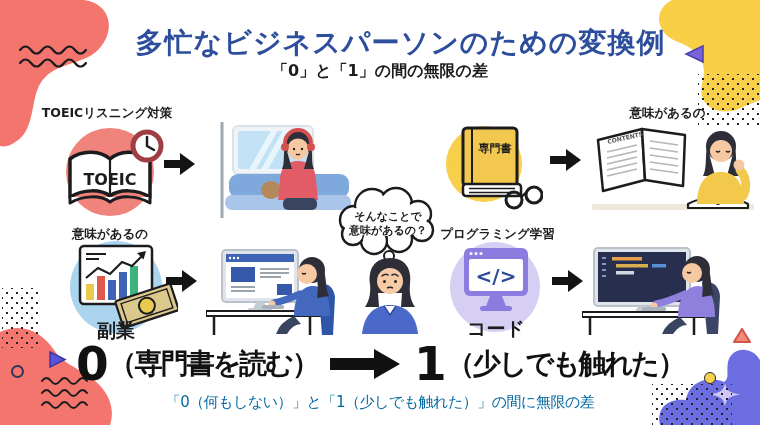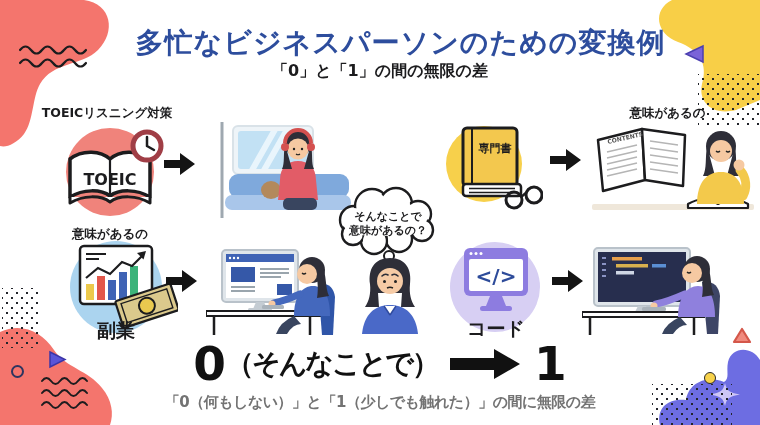--- a/index.html
+++ b/index.html
@@ -18,21 +18,21 @@
   .blob{z-index:0;}
   .deco{z-index:1;}
   .donut{width:9px;height:9px;border:2.5px solid #2d3560;border-radius:50%;z-index:1;}
   .ycircle{width:10px;height:10px;background:#f7d24b;border:1.5px solid #2a2a2a;border-radius:50%;z-index:2;}
   .equation{top:340px;left:0;right:0;display:flex;align-items:center;justify-content:center;gap:12px;z-index:3;}
   .side{display:flex;align-items:center;}
   .num{font-size:47px;font-weight:bold;line-height:1;color:#111;}
   .numlabel{font-size:28px;font-weight:bold;letter-spacing:-2px;color:#111;}
   .arrow-big{width:72px;height:34px;}
   .arrow-big path{fill:#111;}
-  .footer{top:393px;left:0;right:0;text-align:center;font-size:15px;font-weight:bold;color:#737373;letter-spacing:-0.5px;z-index:3;}
+  .footer{top:393px;left:0;right:0;text-align:center;font-size:15px;font-weight:normal;color:#0369a1;letter-spacing:-0.5px;z-index:3;}
   svg text{font-family:"DejaVu Sans",sans-serif;}
 </style>
 </head>
 <body>
 
 <div class="canvas">
 
   <svg class="abs blob" style="left:0;top:0;" width="118" height="150" viewBox="0 0 118 150">
     <path d="M0 0 H84 C112 4 116 32 98 50 C82 66 52 62 40 84 C32 98 34 120 24 134 C16 144 6 148 0 146 Z" fill="#f4756d"></path>
   </svg>
@@ -149,20 +149,21 @@
     <circle cx="131" cy="26" r="15" fill="#2e2e38"></circle>
     <path d="M117 26 c-2 13 0 22 -4 30 h12 z M145 26 c2 13 0 22 4 30 h-12 z" fill="#2e2e38"></path>
     <circle cx="131" cy="31" r="11" fill="#f6c9a2"></circle>
     <path d="M126 31 q2 2 4 0 M136 31 q2 2 4 0" stroke="#222" stroke-width="1.3" fill="none"></path>
     <path d="M107 84 c0 -22 10 -32 24 -32 c14 0 23 10 23 32 z" fill="#f3c94b"></path>
     <path d="M150 50 c7 8 7 18 3 26" stroke="#f3c94b" stroke-width="9" fill="none" stroke-linecap="round"></path>
     <circle cx="149" cy="45" r="5.5" fill="#f6c9a2"></circle>
   </svg>
 
   <div class="abs lbl" style="left:30px;top:226px;width:160px;">意味があるの</div>
+  <div class="abs lbl" style="left:425px;top:226px;width:145px;">プログラミング学習</div>
 
   <svg class="abs illus" style="left:58px;top:240px;" width="120" height="100" viewBox="0 0 120 100">
     <circle cx="58" cy="47" r="46" fill="#abd4ef"></circle>
     <rect x="22" y="6" width="72" height="58" rx="4" fill="#fff" stroke="#1c1c1e" stroke-width="2.5"></rect>
     <path d="M28 14 h20 M28 19 h13" stroke="#1c1c1e" stroke-width="2"></path>
     <rect x="28" y="44" width="8" height="16" fill="#ecc94b"></rect>
     <rect x="39" y="36" width="8" height="24" fill="#e2574b"></rect>
     <rect x="50" y="40" width="8" height="20" fill="#3f63b5"></rect>
     <rect x="61" y="32" width="8" height="28" fill="#3f63b5"></rect>
     <rect x="72" y="26" width="8" height="34" fill="#3cb37a"></rect>
@@ -282,24 +283,25 @@
       <circle cx="47.5" cy="27.5" r="1.5" fill="#222"></circle>
     <path d="M39 34 q3 -1.5 6 0" stroke="#222" stroke-width="1.4" fill="none"></path>
     <path d="M14 80 c2 -20 13 -29 28 -29 c15 0 26 9 28 29 z" fill="#4a69c8"></path>
     <path d="M36 52 l6 9 l6 -9 z" fill="#fff"></path>
     <path d="M36 52 l6 9 M48 52 l-6 9" stroke="#2f4a9e" stroke-width="1.5" fill="none"></path>
   </svg>
 
   <div class="abs equation">
     <span class="side">
       <span class="num">0</span>
-      <span class="numlabel">（そんなことで）</span>
+      <span class="numlabel">（専門書を読む）</span>
     </span>
     <svg class="arrow-big" viewBox="0 0 72 34">
         <path d="M0 11 H44 V2 L70 17 L44 32 V23 H0 Z"></path>
       </svg>
     <span class="side">
       <span class="num">1</span>
+      <span class="numlabel">（少しでも触れた）</span>
     </span>
   </div>
   <div class="abs footer">「0（何もしない）」と「1（少しでも触れた）」の間に無限の差</div>
 
 </div>
 
 </body></html>

